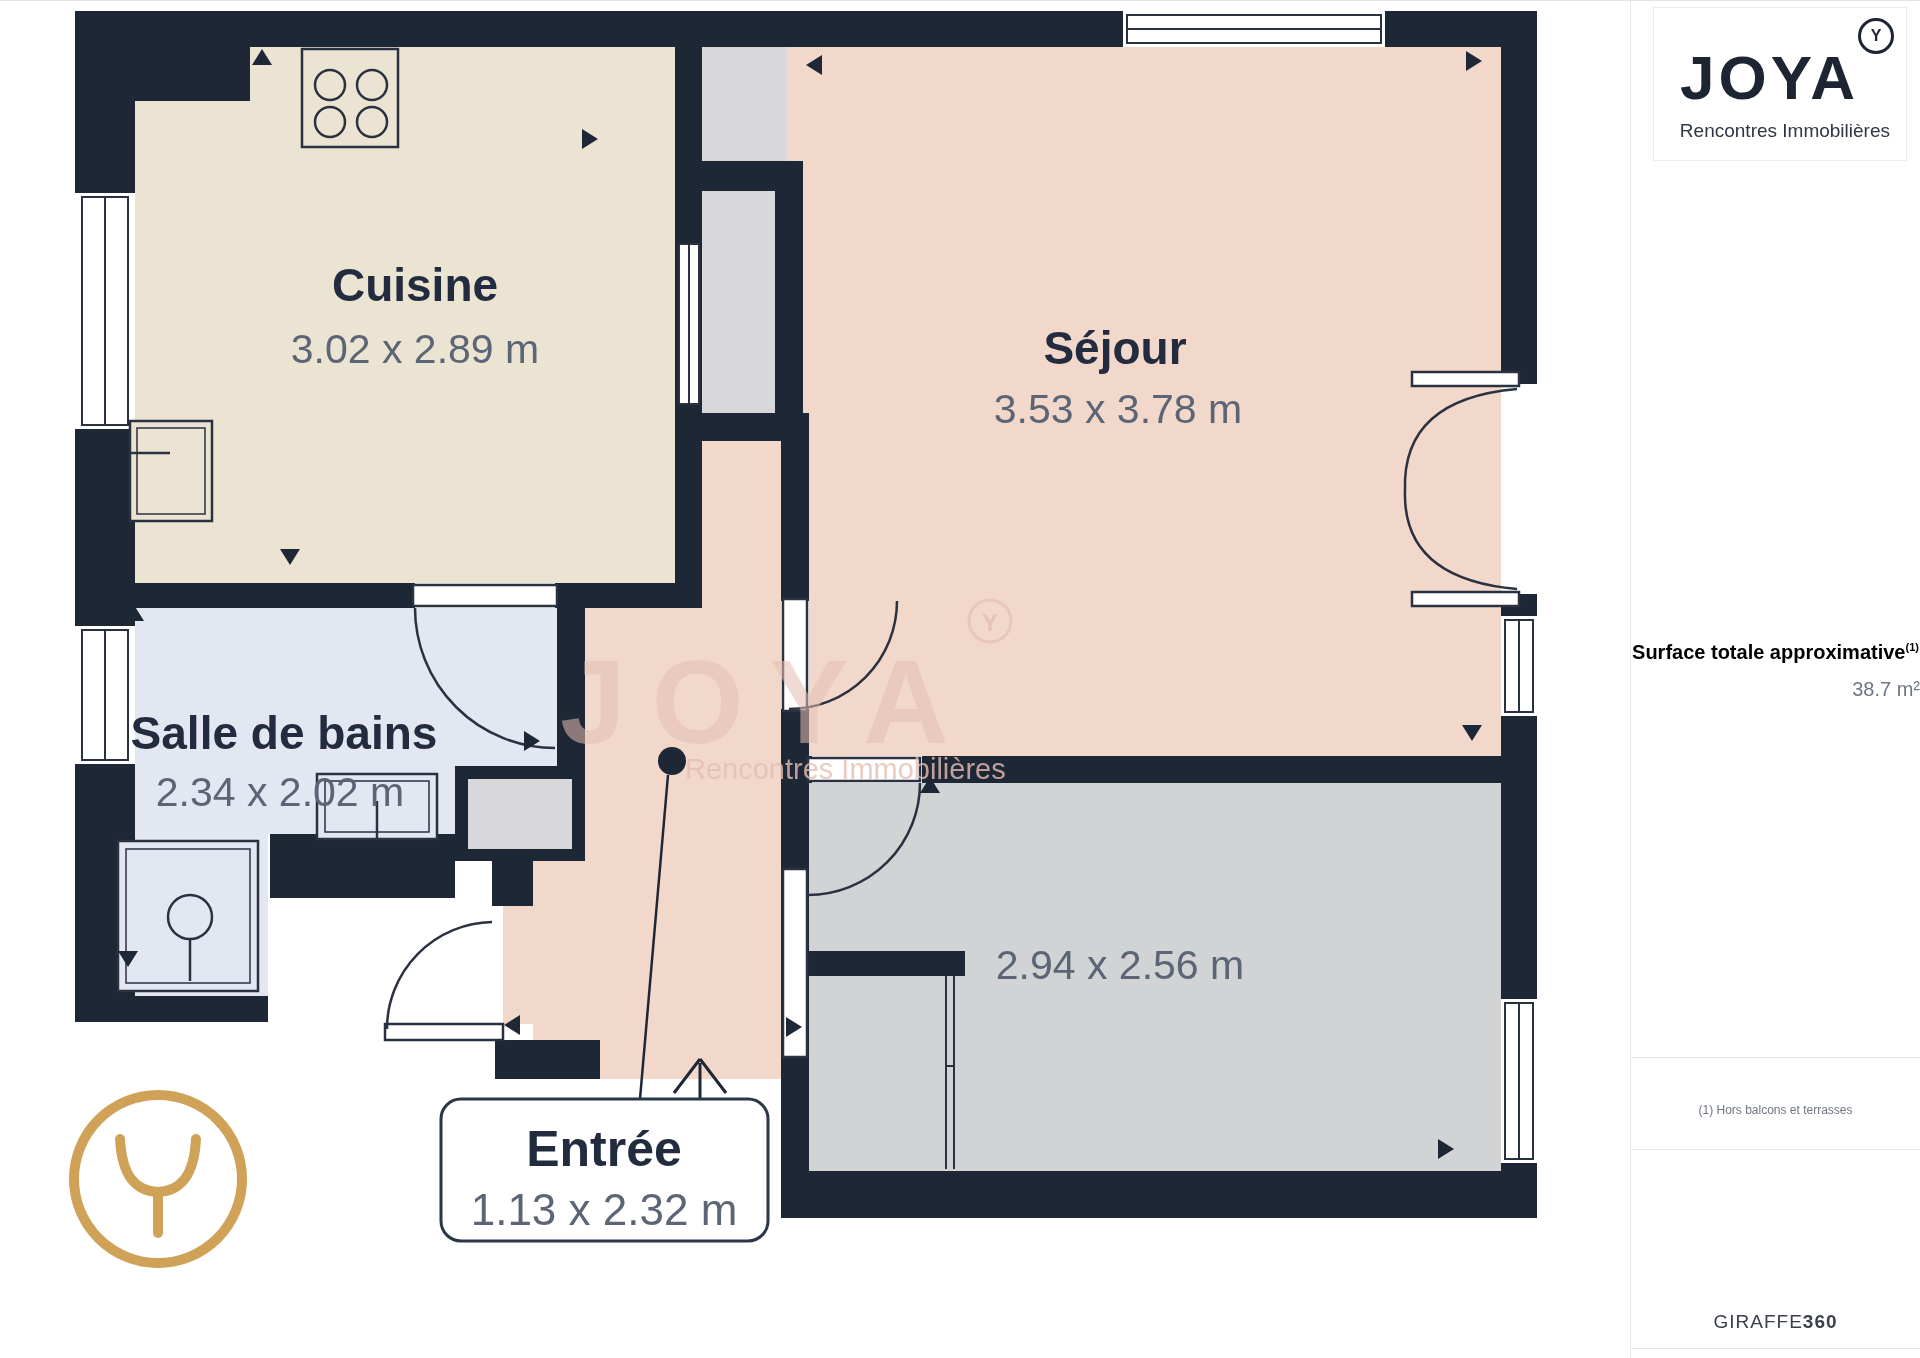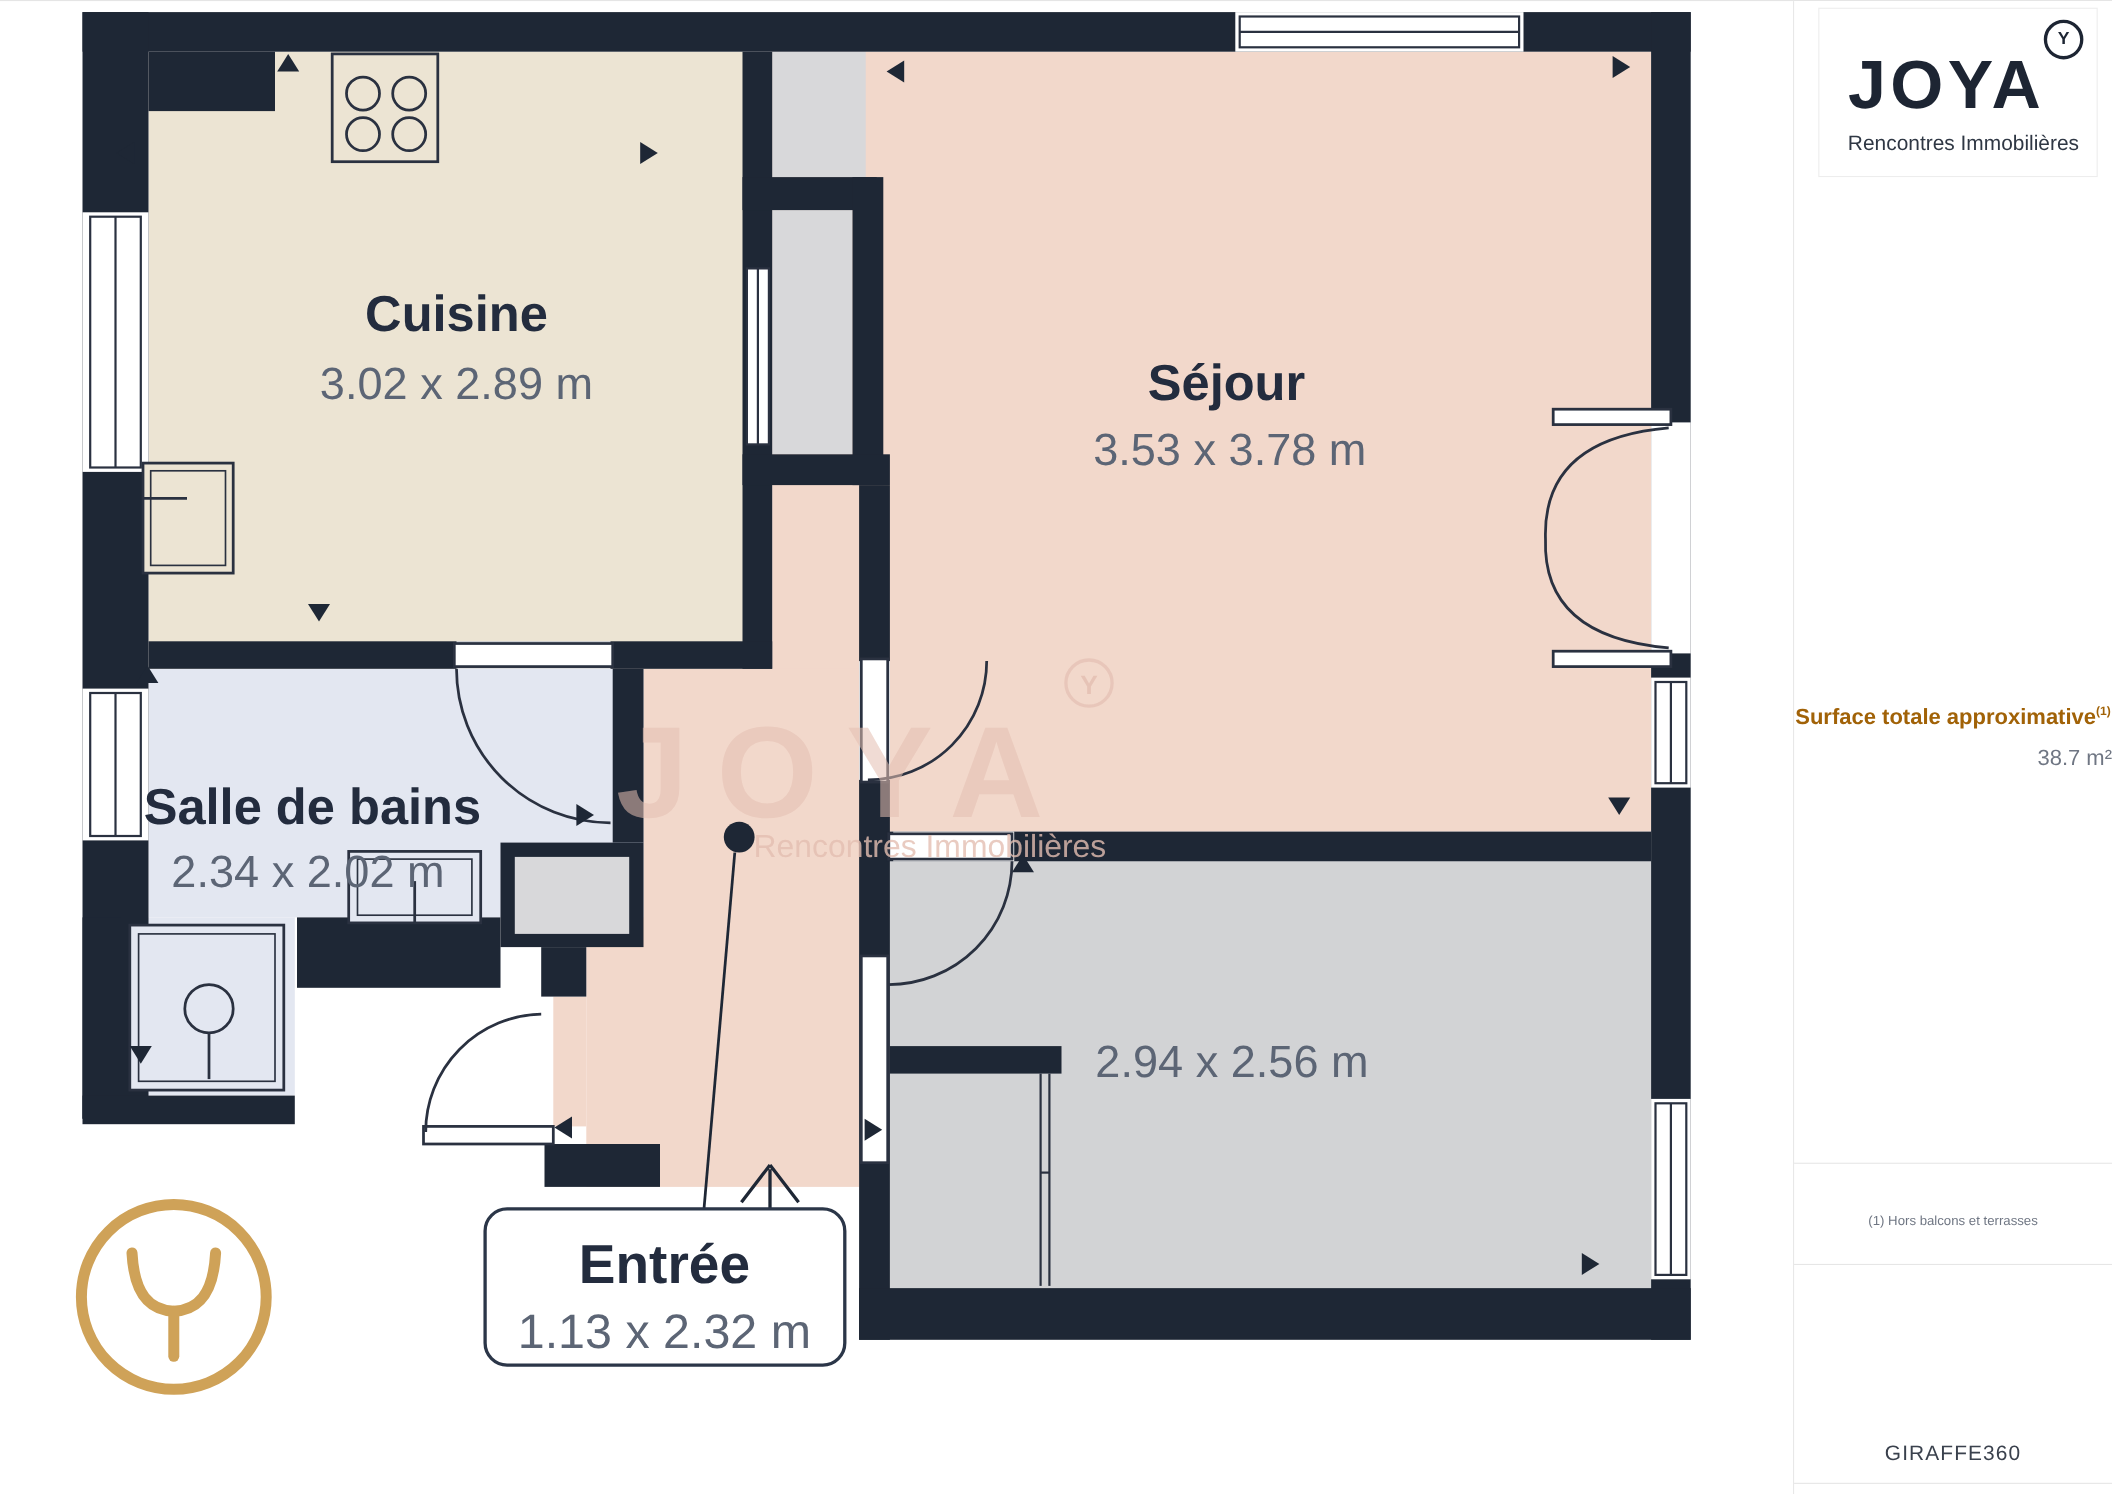--- a/index.html
+++ b/index.html
@@ -8,30 +8,30 @@
   #plan-svg{position:absolute;left:0;top:0;}
   
   .sidebar{position:absolute;left:1630px;top:0;width:289px;height:1358px;background:#ffffff;
            border-left:1px solid #e8e8e8;border-right:1px solid #f0f0f0;}
   .logo-card{position:absolute;left:22px;top:6px;width:252px;height:152px;border:1px solid #ededed;background:#fff;}
   .logo-word{position:absolute;left:26px;top:34px;font-size:62px;font-weight:600;letter-spacing:4px;color:#1d2533;}
   .logo-mark{position:absolute;right:12px;top:10px;width:30px;height:30px;border:3px solid #1d2533;border-radius:50%;
              display:flex;align-items:center;justify-content:center;font-size:16px;font-weight:700;color:#1d2533;}
   .logo-tagline{position:absolute;right:16px;top:112px;font-size:19px;color:#2f3744;}
   .surface-block{position:absolute;left:0;top:640px;width:100%;text-align:center;}
-  .surface-label{font-size:20px;font-weight:700;color:#a16207;text-align:center;}
+  .surface-label{font-size:20px;font-weight:700;color:#000000;text-align:center;}
   .surface-label sup{font-size:11px;}
   .surface-value{margin-top:14px;font-size:20px;color:#6f7683;text-align:right;}
   .note-block{position:absolute;left:0;top:1102px;width:100%;text-align:center;font-size:12px;color:#6f7683;}
   .hr{position:absolute;left:0;width:100%;border-top:1px solid #e6e6e6;}
   .legal-block{position:absolute;left:0;top:1168px;width:100%;box-sizing:border-box;padding:0 26px;
                text-align:center;font-size:15px;line-height:1.5;color:#6f7683;}
   .brand-block{position:absolute;left:0;top:1310px;width:100%;text-align:center;font-size:19px;
                letter-spacing:1px;color:#3a414d;}
-  .brand-block .bold{font-weight:400;}
+  .brand-block .bold{font-weight:700;}
   
   .room-name{font:700 46px "Liberation Sans",sans-serif;fill:#232c3e;}
   .room-dims{font:400 41px "Liberation Sans",sans-serif;fill:#5c6575;}
   .wm-word{font:600 118px "Liberation Sans",sans-serif;fill:#e4bfb2;letter-spacing:26px;opacity:.55;}
   .wm-tag{font:400 29px "Liberation Sans",sans-serif;fill:#e4bfb2;opacity:.8;}
   .wm-y{font:700 24px "Liberation Sans",sans-serif;fill:#e4bfb2;opacity:.8;}
 </style>
 </head>
 <body>
 

